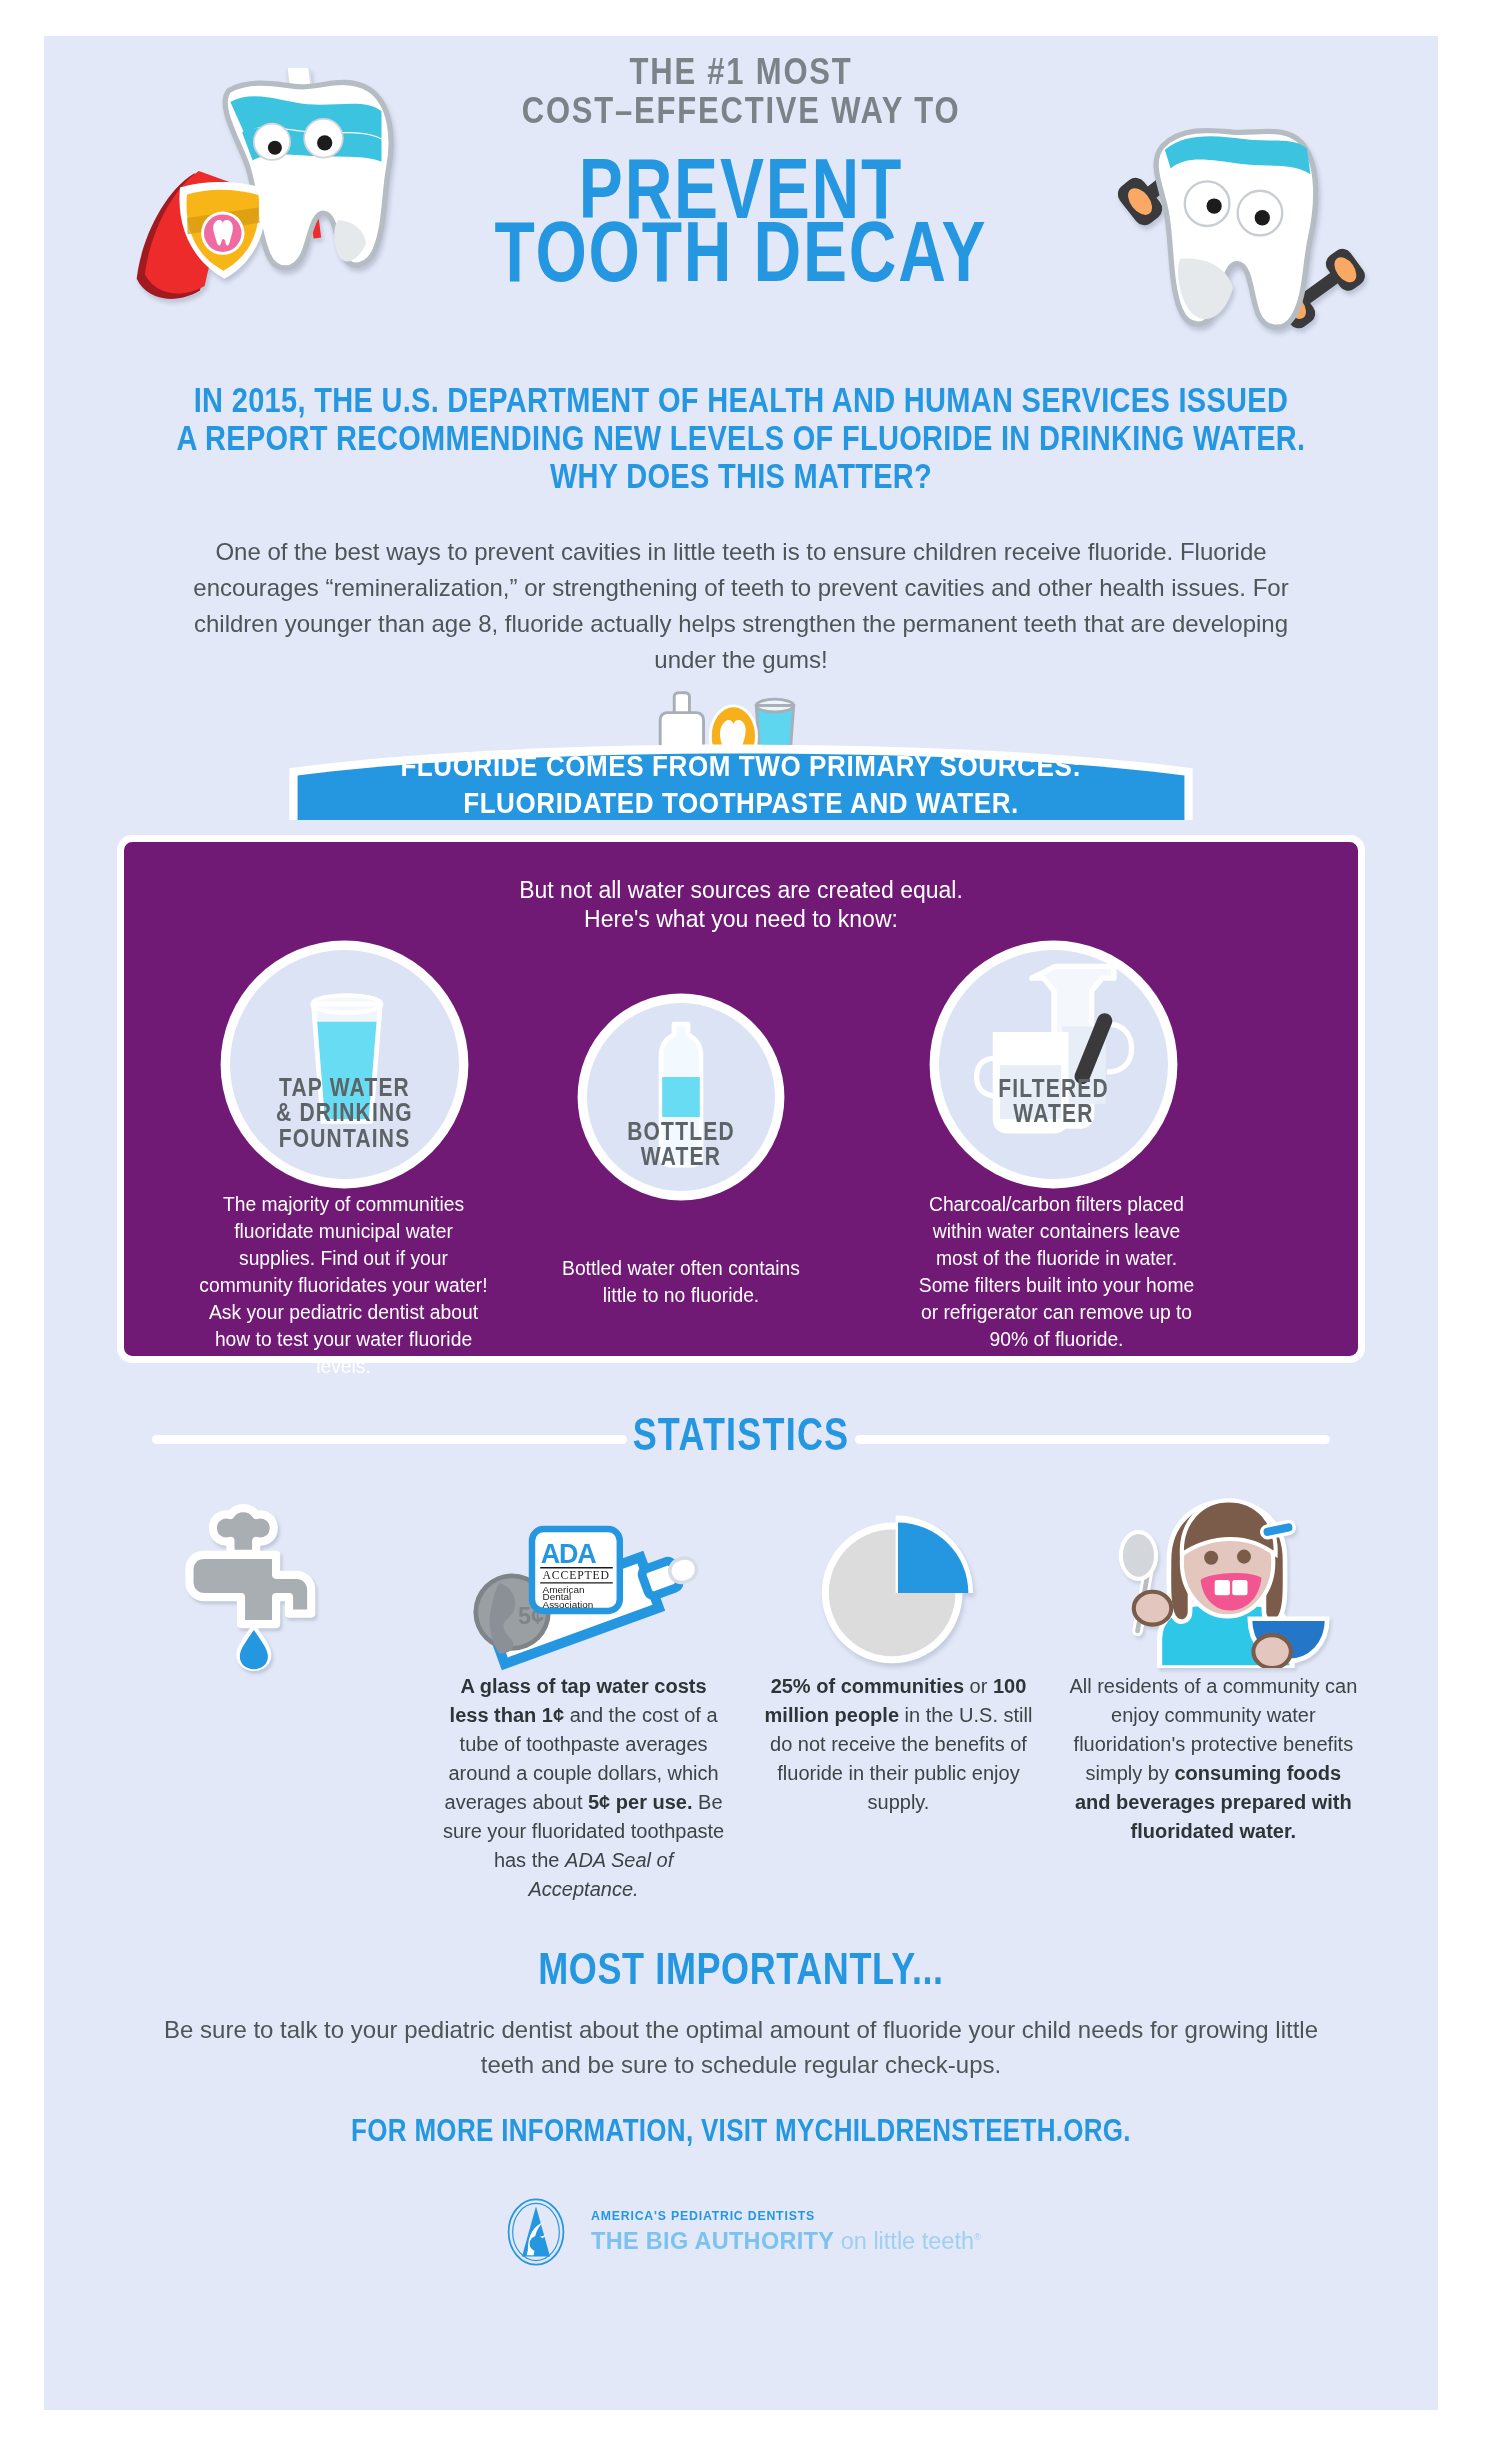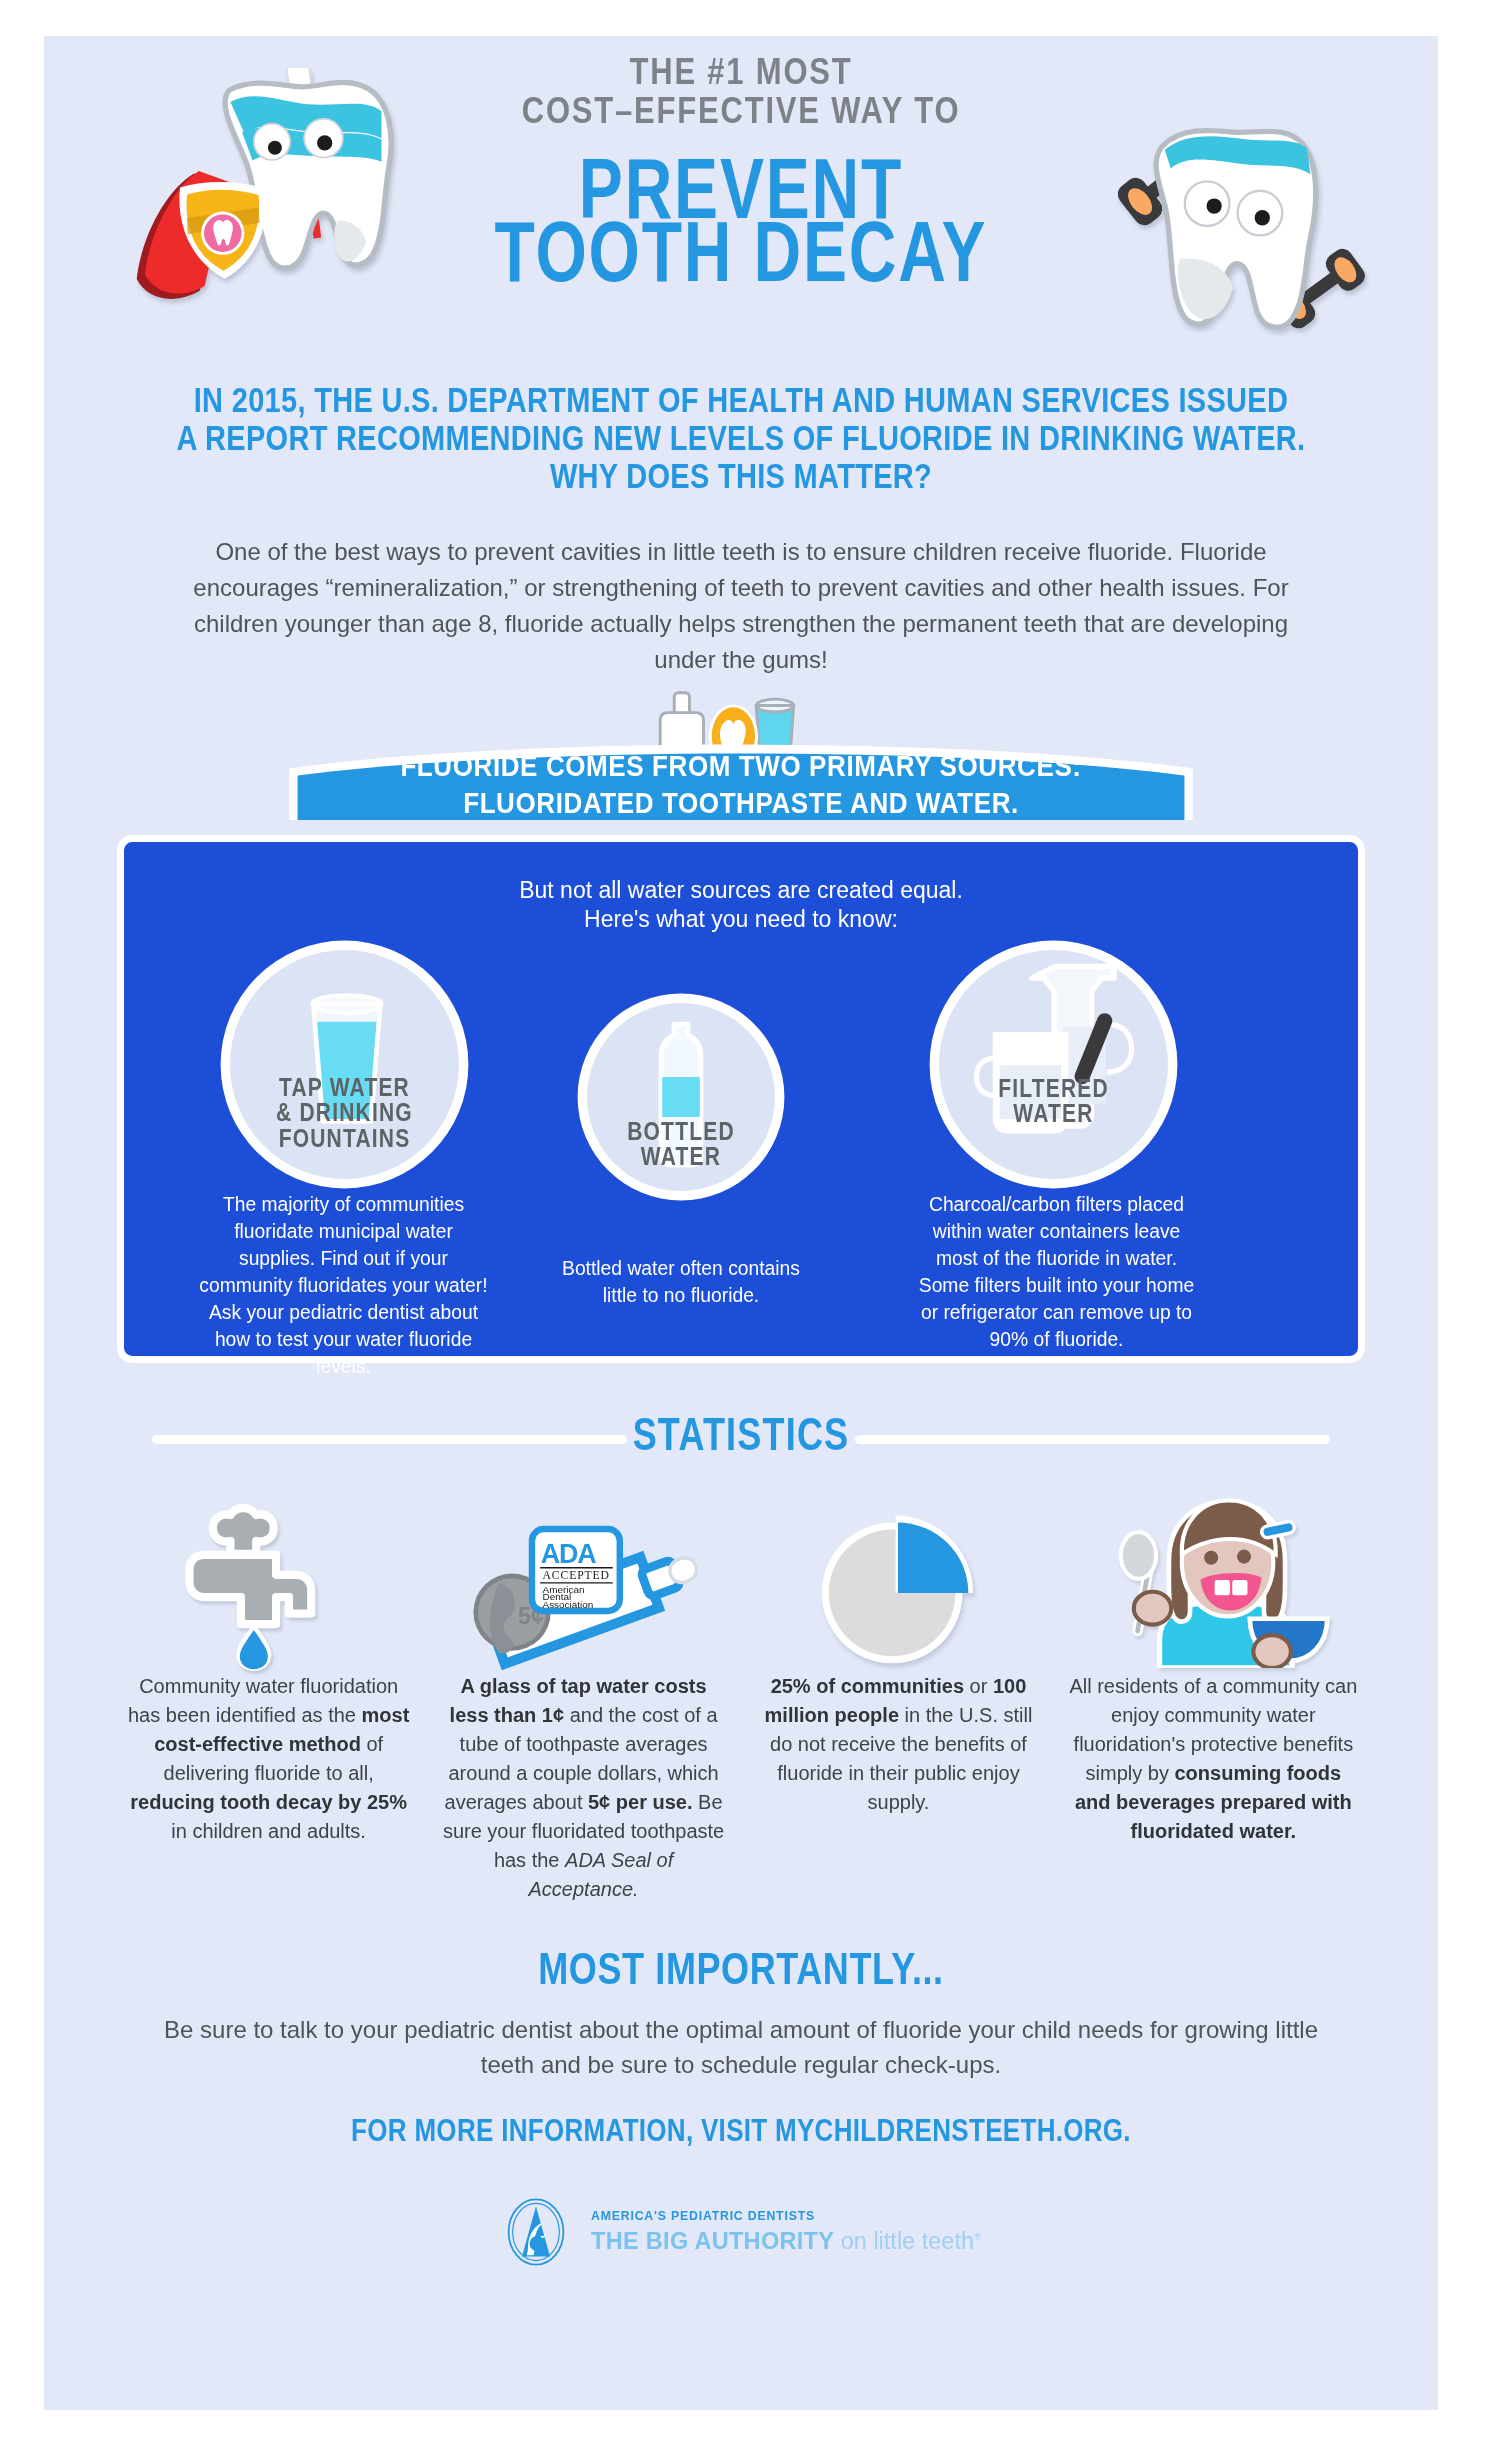--- a/index.html
+++ b/index.html
@@ -28,21 +28,21 @@
            line-height:36px;font-weight:normal;}
 
   
   .banner-wrap{position:relative;height:147px;margin-top:9.4px;}
   .ribbon{position:absolute;left:50%;transform:translateX(-50%);top:44px;width:915px;height:88px;}
   .ribbon-text{position:absolute;left:0;right:0;top:15.2px;text-align:center;color:#ffffff;
                font-weight:bold;font-size:26px;line-height:32px;letter-spacing:0.6px;
                transform:scaleY(1.15);transform-origin:top center;}
 
   
-  .panel{position:relative;margin:0 73px;background:#1d4ed8;border:7.6px solid #ffffff;
+  .panel{position:relative;margin:0 73px;background:#701a75;border:7.6px solid #ffffff;
          border-radius:15.2px;height:528px;box-sizing:border-box;}
   .panel-sub{text-align:center;color:#ffffff;font-size:23px;line-height:29px;padding-top:34px;}
   .circles{position:relative;height:375px;}
   .circ{position:absolute;border-radius:50%;background:#dbe3f4;box-shadow:0 0 0 9.4px #ffffff,3.5px 4.7px 5.9px rgba(80,95,125,.25);}
   .circ-label{position:absolute;left:0;right:0;text-align:center;color:#5d6366;font-weight:bold;
               letter-spacing:1.2px;line-height:1.02;transform:scaleY(1.2);transform-origin:top center;}
   .col-body{position:absolute;color:#ffffff;font-size:19.3px;line-height:27px;text-align:center;}
 
   
   .stats-head{position:relative;height:76px;margin-top:36px;}
@@ -275,23 +275,20 @@
     <div class="scol">
       <div class="sart">
         <svg width="205" height="170" viewBox="0 0 350 290" style="margin-top:5.9px;filter:drop-shadow(2.3px 3.5px 1.8px rgba(120,130,150,.3));">
           <g stroke="#ffffff" stroke-width="14" stroke-linejoin="round" fill="#a9aeb3">
             <path d="M80 46 c0 -18 16 -26 30 -22 c10 -16 34 -16 44 0 c14 -4 30 4 30 22 c0 18 -16 26 -30 22 l0 22 h-44 l0 -22 c-14 4 -30 -4 -30 -22 Z"></path>
             <path d="M66 92 h122 v34 h34 c16 0 26 12 26 26 v40 h-38 v-28 h-22 v46 h-60 v-46 h-62 c-16 0 -26 -12 -26 -26 v-22 c0 -14 10 -24 26 -24 Z"></path>
           </g>
           <path d="M150 208 c16 22 30 40 30 54 c0 18 -14 28 -30 28 c-16 0 -30 -10 -30 -28 c0 -14 14 -32 30 -54 Z" fill="#ffffff"></path>
           <path d="M150 220 c13 19 24 33 24 45 c0 14 -11 22 -24 22 c-13 0 -24 -8 -24 -22 c0 -12 11 -26 24 -45 Z" fill="#2596e0"></path>
         </svg>
-      </div>
-      <div class="stxt">
-        <span>Community water fluoridation has been identified as the </span><b>most cost-effective method</b><span> of delivering fluoride to all, </span><b>reducing tooth decay by 25%</b><span> in children and adults.</span>
       </div>
     </div>
 
     <div class="scol">
       <div class="sart">
         <svg width="281" height="170" viewBox="0 0 480 290" style="margin-top:13px;">
 
           <g transform="rotate(-20 240 160)">
             <rect x="78" y="120" width="280" height="92" fill="#ffffff" stroke="#2596e0" stroke-width="17"></rect>
             <rect x="350" y="142" width="56" height="48" rx="10" fill="#ffffff" stroke="#2596e0" stroke-width="15"></rect>

